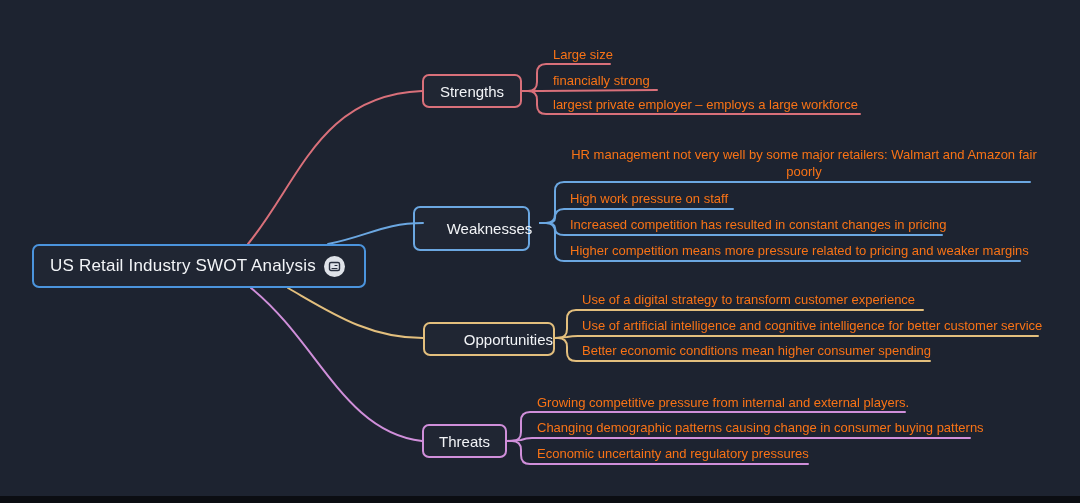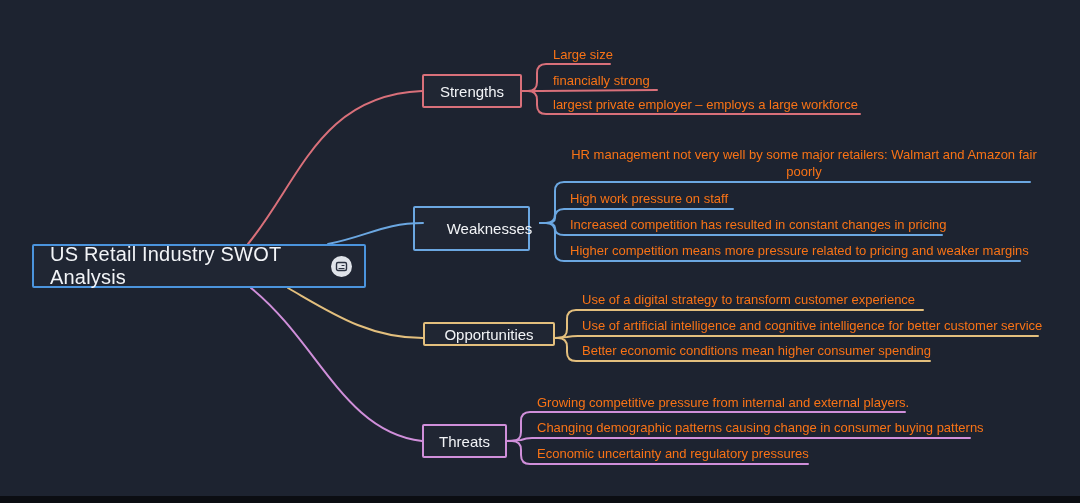--- a/index.html
+++ b/index.html
@@ -5,32 +5,32 @@
   html,body{margin:0;padding:0;}
   body{
     width:1080px;height:503px;position:relative;overflow:hidden;
     font-family:"Liberation Sans","DejaVu Sans",sans-serif;
     background:#1d2330;
   }
   #stage{position:absolute;inset:0;width:1080px;height:503px;}
   svg.wires{position:absolute;left:0;top:0;width:1080px;height:503px;pointer-events:none;}
   .node{
     position:absolute;display:flex;align-items:center;justify-content:center;
-    border:2px solid #888;border-radius:2px;box-sizing:border-box;
+    border:2px solid #888;border-radius:7px;box-sizing:border-box;
     color:#f2f4f7;background:rgba(255,255,255,0.015);
   }
   .center-node{
     left:32px;top:244px;width:334px;height:44px;
-    font-size:20px;letter-spacing:.2px;gap:8px;justify-content:flex-start;
+    font-size:17px;letter-spacing:.2px;gap:8px;justify-content:flex-start;
     padding:0 12px 0 16px;
   }
   .branch-node{font-size:15px;}
   .bn-strengths{left:422px;top:74px;width:100px;height:34px;}
   .bn-weaknesses{left:413px;top:206px;width:117px;height:45px;padding-left:36px;}
-  .bn-opportunities{left:423px;top:322px;width:132px;height:24px;}
+  .bn-opportunities{left:423px;top:322px;width:132px;height:34px;justify-content:flex-end;}
   .bn-threats{left:422px;top:424px;width:85px;height:34px;}
   .leaf{
     position:absolute;color:#f97316;font-size:13px;line-height:17px;
     white-space:nowrap;
   }
   .leaf.wrap{white-space:normal;}
   .icon-badge{
     width:21px;height:21px;border-radius:50%;flex:0 0 auto;
     background:#dfe3e9;display:flex;align-items:center;justify-content:center;
   }

